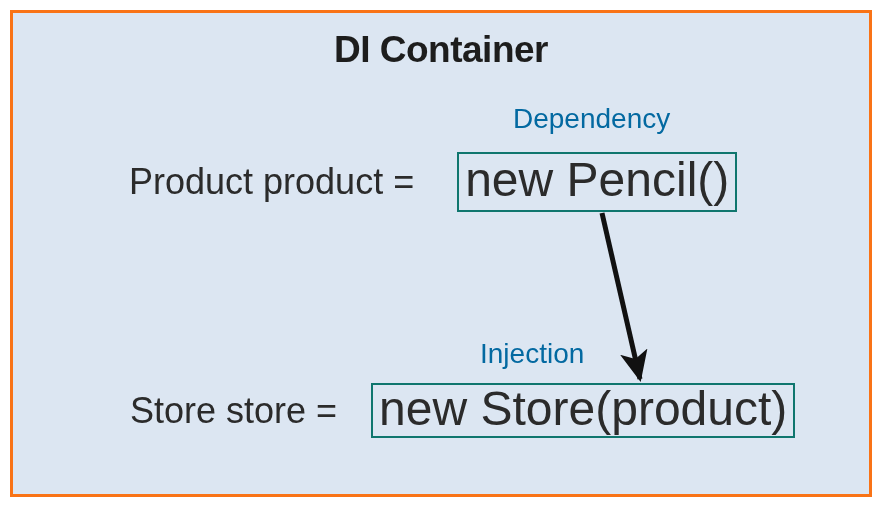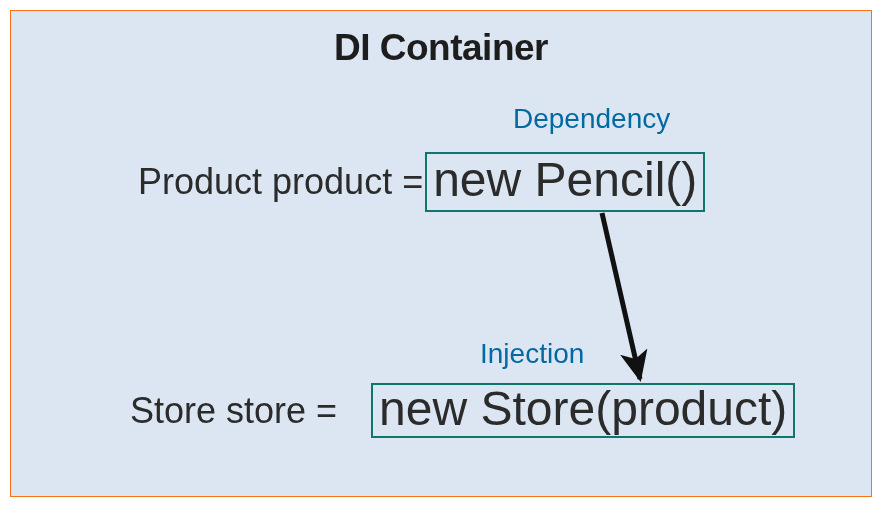--- a/index.html
+++ b/index.html
@@ -23,21 +23,21 @@
 
   
   .di-container {
     position: absolute;
     left: 10px;
     top: 10px;
     width: 862px;
     height: 487px;
     box-sizing: border-box;
     background: #dce6f2;
-    border: 1px solid #f97316;
+    border: 3px solid #f97316;
   }
 
   .container-title {
     position: absolute;
     left: 0;
     top: 18px;
     width: 100%;
     text-align: center;
     font-size: 37px;
     font-weight: bold;
@@ -65,22 +65,23 @@
   }
 
   
   .statement {
     position: absolute;
     display: flex;
     align-items: stretch;
     white-space: nowrap;
   }
   .statement.line-1 {
-    left: 138px;
+    left: 129px;
     top: 152px;
+    gap: 41px;
   }
   .statement.line-2 {
     left: 130px;
     top: 383px;
     gap: 32px;
   }
 
   .stmt-lhs {
     display: flex;
     align-items: center;

